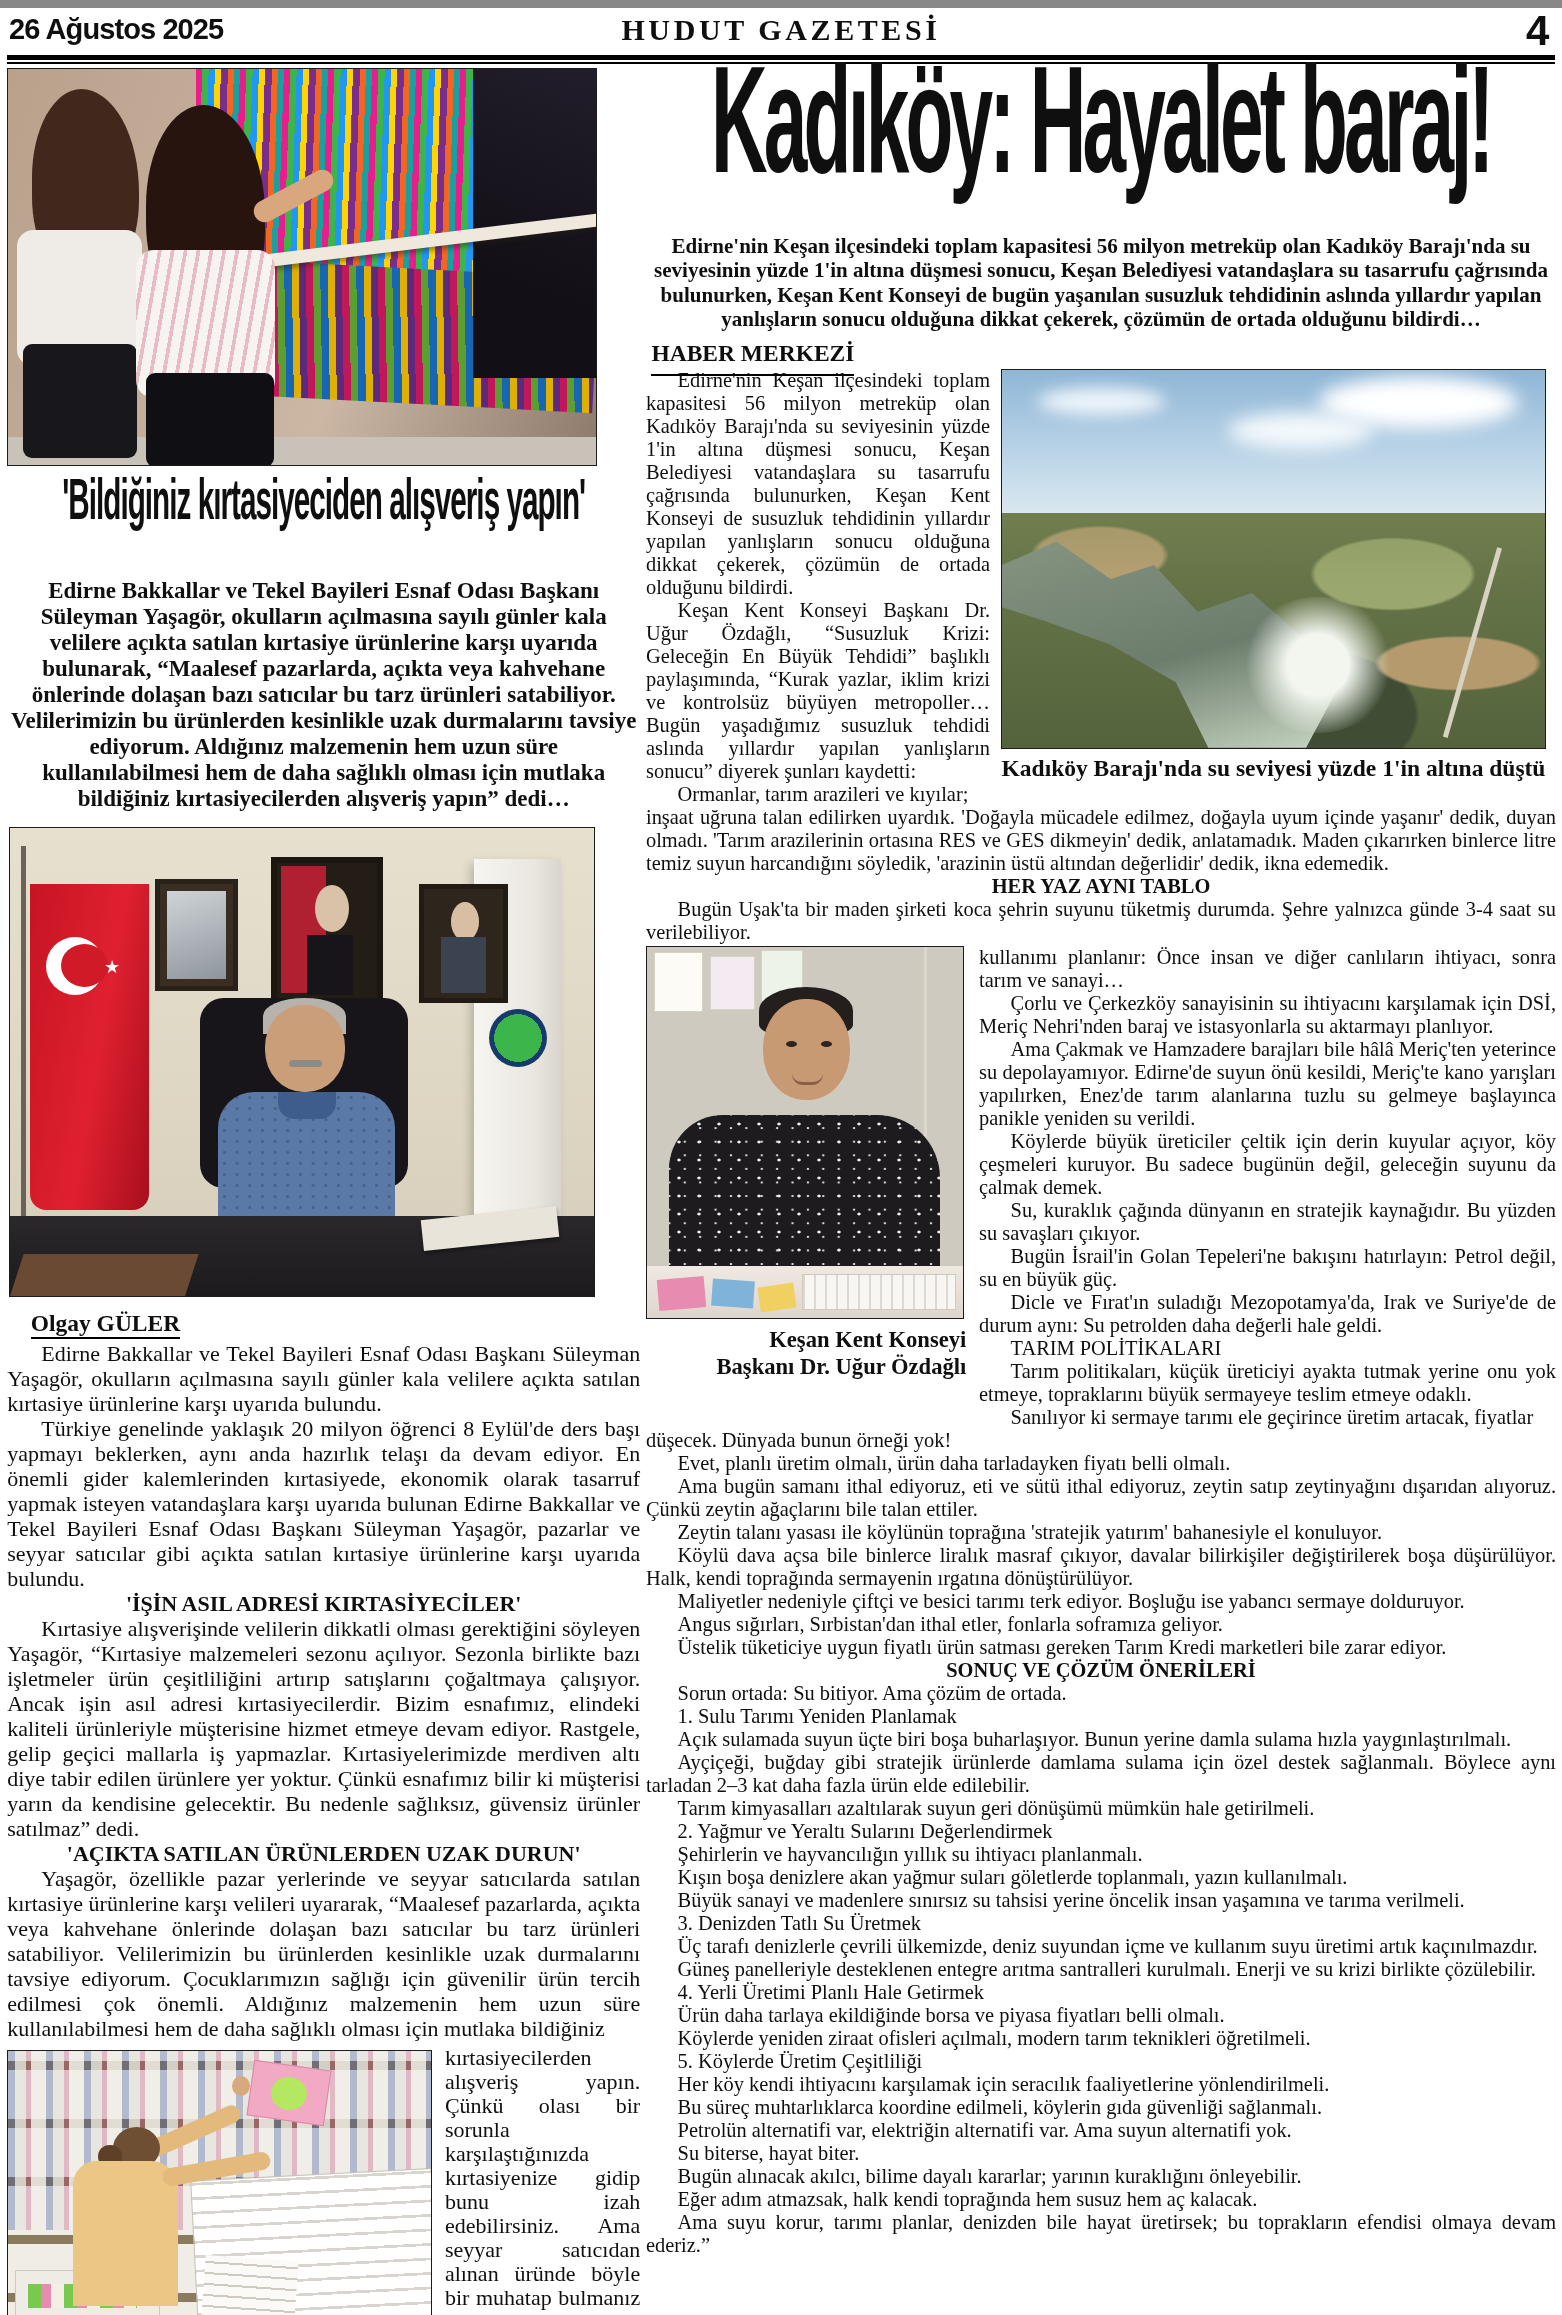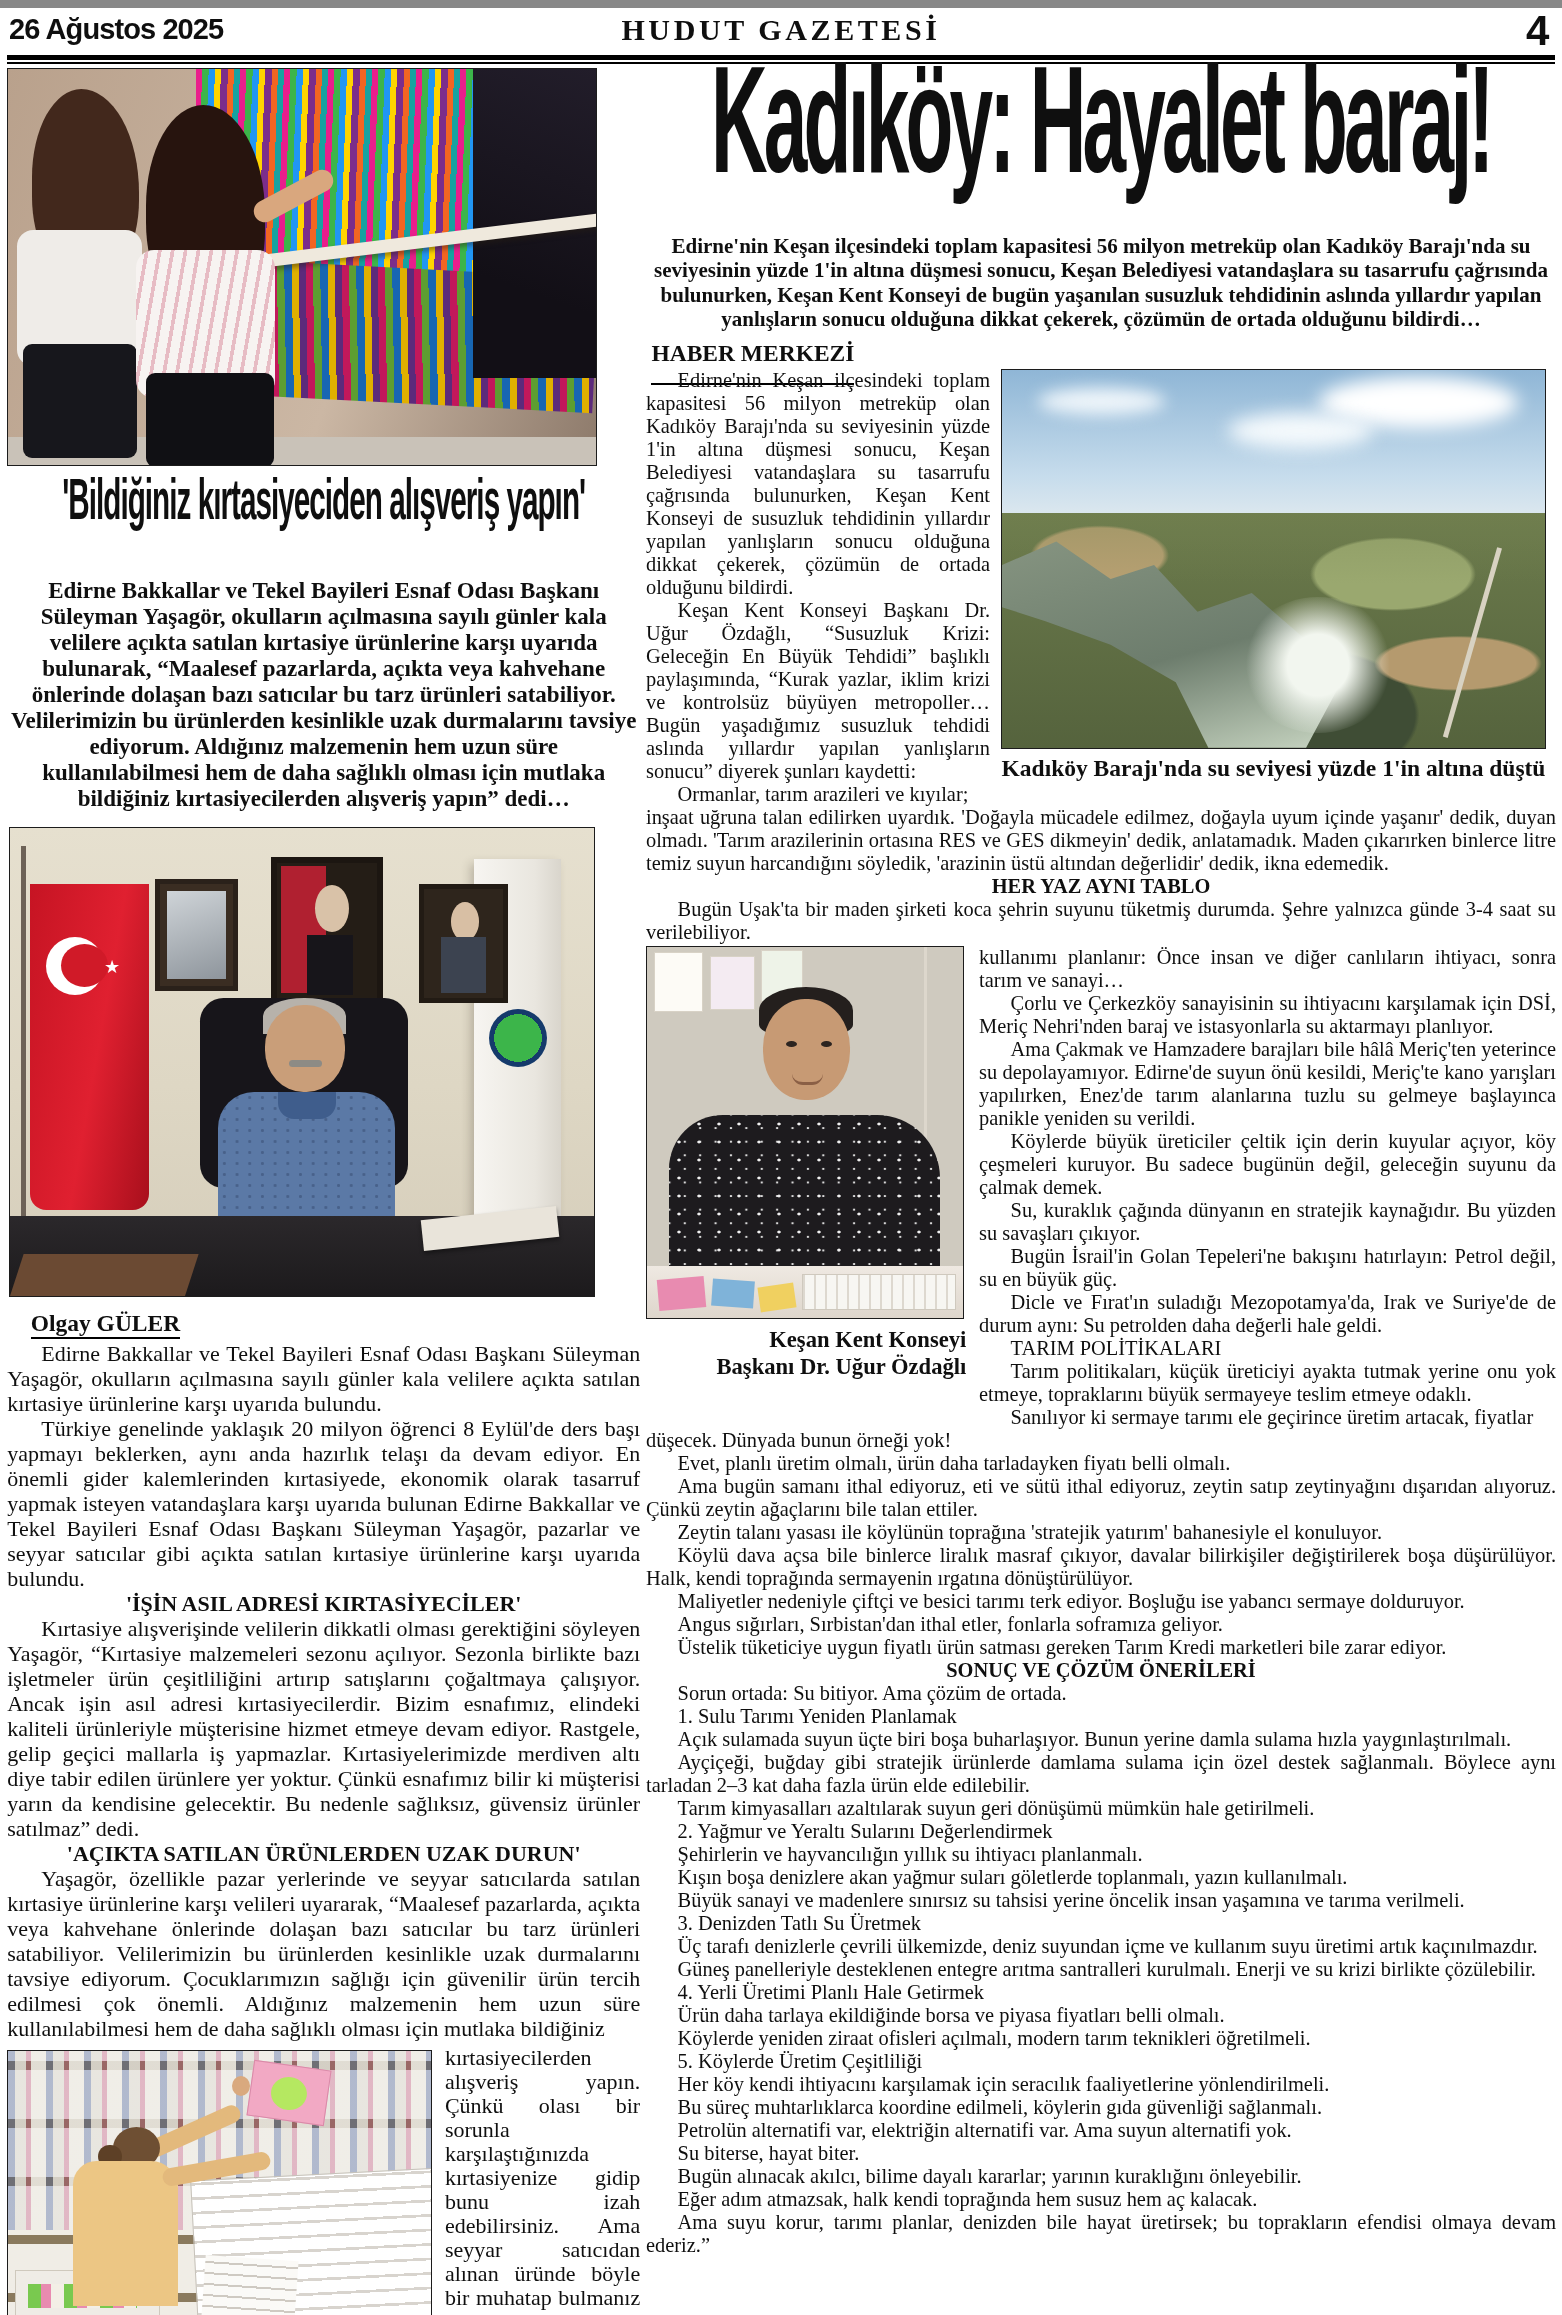--- a/index.html
+++ b/index.html
@@ -36,21 +36,21 @@
   .author span{border-bottom:2.7px solid #000;padding-bottom:0.9px;}
   .wraprow{margin-top:5.4px;font:22px/24px var(--serif);text-align:justify;}
   .wraprow .photo{float:left;width:425px;height:311px;margin:3.6px 12.7px 0 0;}
 
   
   .rcol{position:absolute;left:646px;top:43px;width:910px;font:20.4px/23px var(--serif);}
   .rhead{height:174px;text-align:center;overflow:visible;text-decoration:underline;}
   .rhead span{display:inline-block;white-space:nowrap;font:bold 74px/1 var(--sans);letter-spacing:-3.6px;transform:scale(1.06,2.05);transform-origin:50% 8%;}
   .rlead{margin:9px 1.8px 0;font:bold 21px/24.4px var(--serif);text-align:center;}
   .byline{margin:7.2px 0 1.8px 5.4px;font:bold 23.5px/1.2 var(--serif);}
-  .byline span{border-bottom:2.7px solid #000;padding-bottom:17px;}
+  .byline span{border-bottom:2.7px solid #000;padding-bottom:8px;}
   .cols{display:flex;margin-top:1.8px;}
   .rc1{width:355px;padding-right:11px;}
   .rphoto-wrap{width:545px;}
   .dam{width:545px;height:380px;}
   .figcap{margin-top:5.4px;text-align:center;font:bold 23.5px/1.2 var(--serif);}
   .prow{display:flex;margin-top:1.8px;}
   .pcol{width:333px;padding-right:12.7px;flex:none;}
   .portrait{width:318px;height:373px;}
   .pcap{margin-top:7.2px;text-align:right;font:bold 22.6px/27px var(--serif);}
   .ptext{flex:1;}

